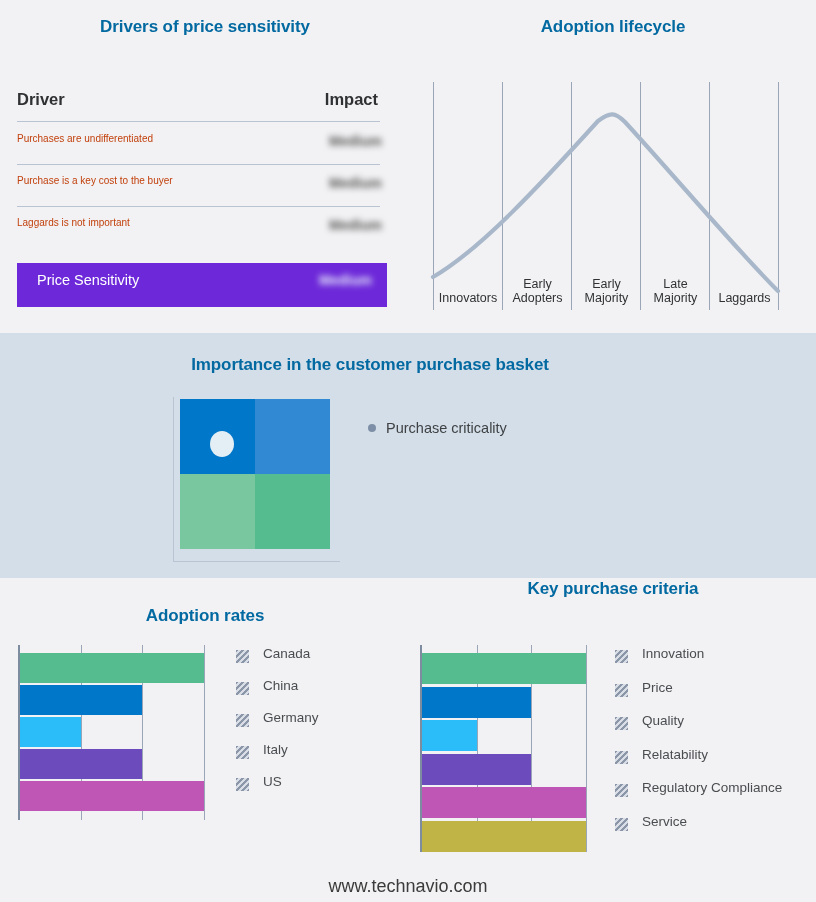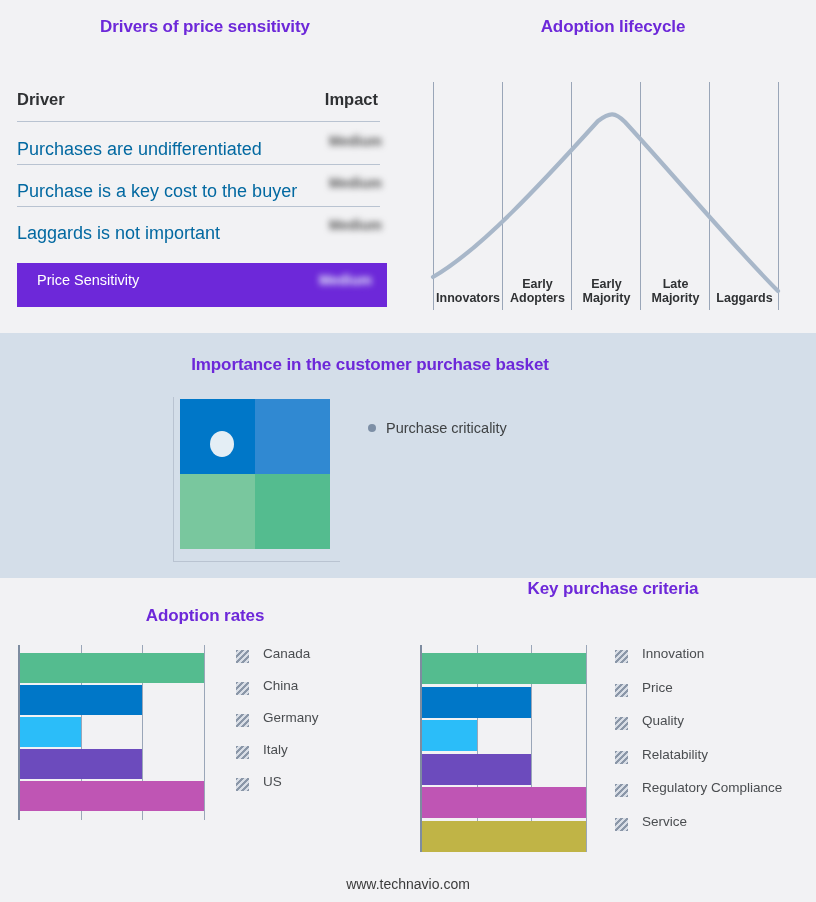--- a/index.html
+++ b/index.html
@@ -19,21 +19,21 @@
   
   .band { position: absolute; left: 0; width: 816px; }
   #band-top    { top: 0;   height: 333px; background: #f2f2f4; }
   #band-middle { top: 333px; height: 245px; background: #d4dee9; }
   #band-bottom { top: 578px; height: 324px; background: #f2f2f4; }
 
   
   .panel-title {
     position: absolute;
     font-size: 17px; font-weight: bold;
-    color: #6d28d9;
+    color: #0369a1;
     letter-spacing: -0.1px;
     text-align: center;
     white-space: nowrap;
   }
 
   
   #drivers-panel { position: absolute; left: 0; top: 0; width: 410px; height: 333px; }
   #drivers-title { left: 0; top: 17px; width: 410px; }
 
   #drivers-table {
@@ -48,22 +48,22 @@
   .dt-driver { position: absolute; left: 0; top: 0; }
   .dt-impact { position: absolute; right: 14px; top: 0; }
   .dt-rule {
     position: absolute; left: 0; width: 363px; height: 1px;
     background: #b9c3d1;
   }
   .dt-row {
     position: relative; height: 42px;
   }
   .dt-row .dt-label {
-    position: absolute; left: 0; top: 16px;
-    font-size: 18px; color: #0369a1; font-weight: 400;
+    position: absolute; left: 0; top: 10px;
+    font-size: 10px; color: #c2410c; font-weight: 400;
   }
   .dt-row .dt-value {
     position: absolute; right: 10px; top: 10px;
     font-size: 14px; color: #555; font-weight: 600;
     filter: blur(3.1px);
     -webkit-filter: blur(3.1px);
     user-select: none;
   }
   #dt-highlight {
     position: absolute; left: 0; top: 0; width: 370px; height: 44px;
@@ -76,21 +76,21 @@
     color: #eaf3fb; right: 15px; top: 9px;
     filter: blur(3.1px); -webkit-filter: blur(3.1px);
   }
 
   
   #lifecycle-panel { position: absolute; left: 410px; top: 0; width: 406px; height: 333px; }
   #lifecycle-title { left: 410px; top: 17px; width: 406px; }
   #lifecycle-svg { position: absolute; left: 0; top: 0; }
   .lc-label {
     position: absolute;
-    font-size: 12.5px; font-weight: bold; color: #2f3133;
+    font-size: 12.5px; font-weight: normal; color: #2f3133;
     text-align: center; line-height: 14px;
     white-space: pre-line;
   }
 
   
   #importance-panel { position: absolute; left: 0; top: 333px; width: 816px; height: 245px; }
   #importance-title { left: 0; top: 355px; width: 740px; }
 
   #matrix-wrap { position: absolute; left: 180px; top: 399px; }
   #matrix {
@@ -158,21 +158,21 @@
     );
   }
   .bl-text {
     position: absolute; left: 27px; top: 0;
     font-size: 13.5px; color: #4a4d50; white-space: nowrap;
   }
 
   
   #footer {
     position: absolute; left: 0; top: 876px; width: 816px;
-    text-align: center; font-size: 14px; color: #3b3b3b;
+    text-align: center; font-size: 18px; color: #3b3b3b;
   }
 </style>
 </head>
 <body>
 
 <div class="band" id="band-top"></div>
 <div class="band" id="band-middle"></div>
 <div class="band" id="band-bottom"></div>
 
 <div id="drivers-panel"></div>

